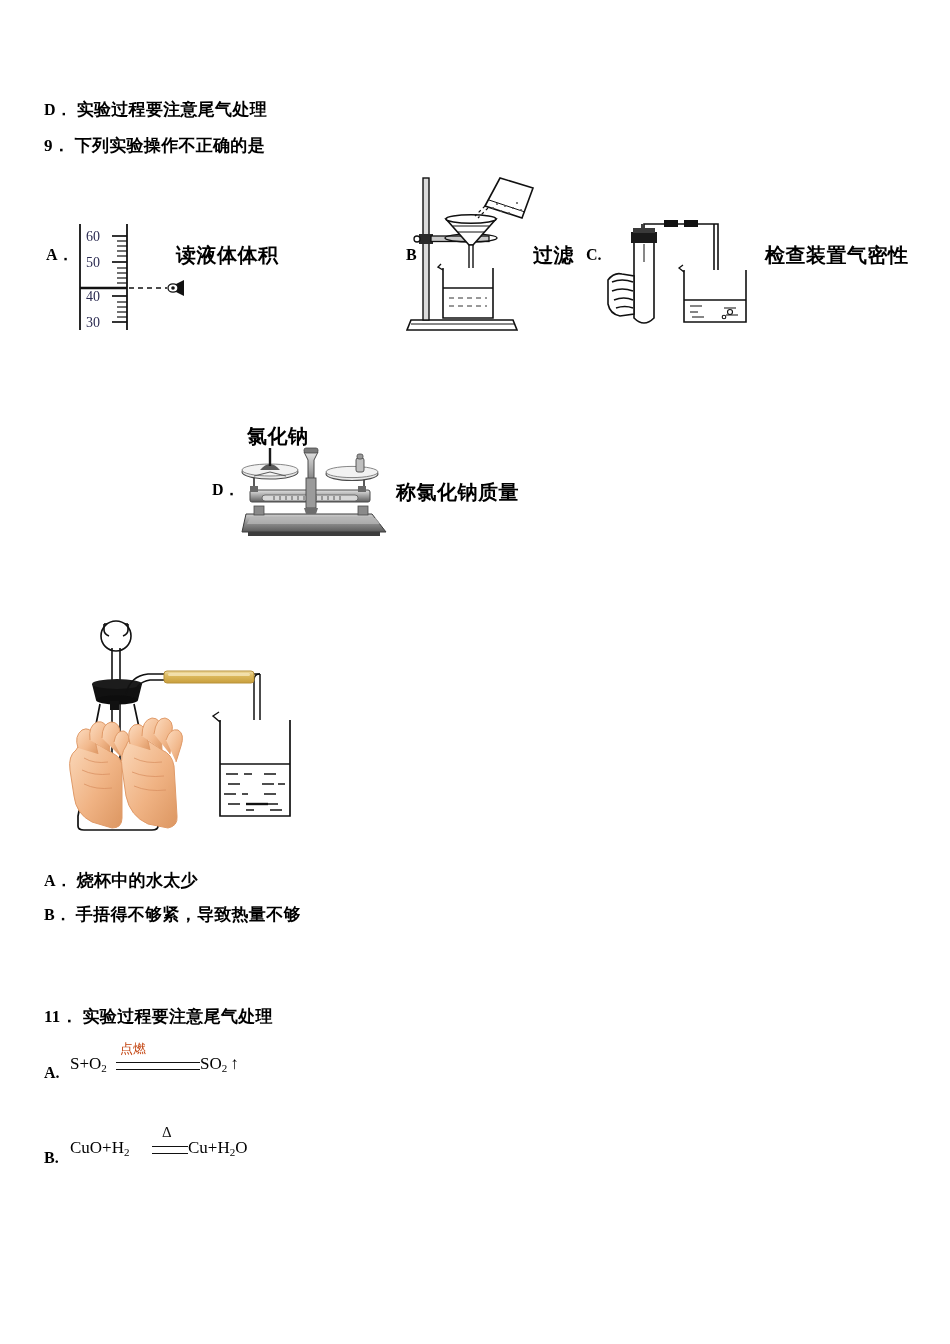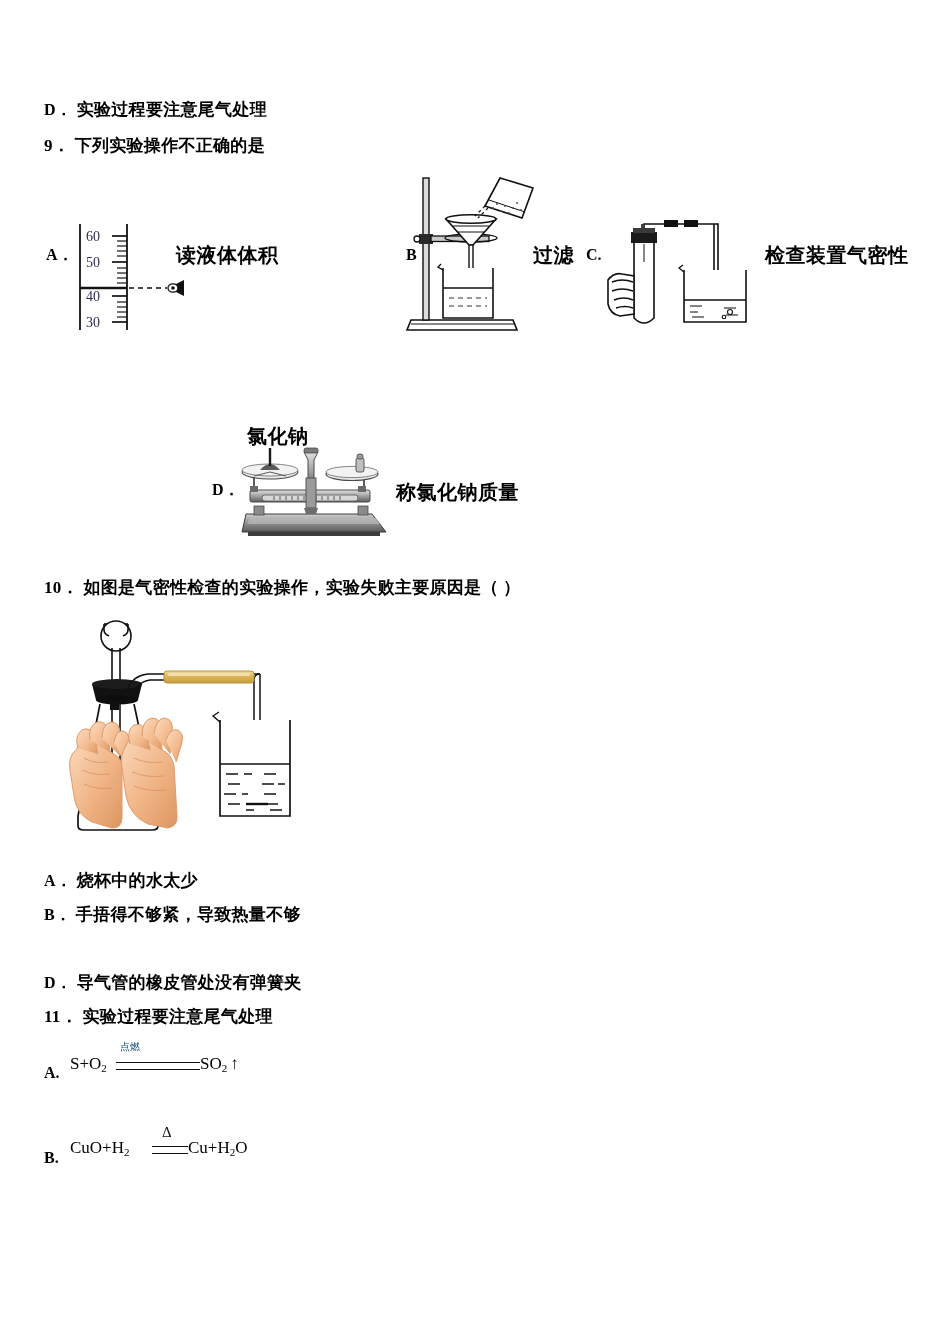--- a/index.html
+++ b/index.html
@@ -48,22 +48,22 @@
   .eq {
     font-size: 17px;
     font-family: "Liberation Serif", serif;
   }
   .eq sub {
     font-size: 11px;
     vertical-align: -3px;
   }
   .eq-cond {
     position: absolute;
-    font-size: 10px;
-    color: #0c4a6e;
+    font-size: 13px;
+    color: #c2410c;
   }
   .eq-arrow {
     position: absolute;
     height: 6px;
     border-top: 1.4px solid #111;
     border-bottom: 1.4px solid #111;
   }
   svg { display: block; overflow: visible; }
   .figbox { position: absolute; }
 </style>
@@ -302,24 +302,20 @@
       <rect x="116" y="18" width="8" height="14" rx="2" fill="#bfbfbf" stroke="#4a4a4a" stroke-width="0.9"></rect>
       <rect x="117" y="14" width="6" height="5" rx="2" fill="#9a9a9a" stroke="#4a4a4a" stroke-width="0.8"></rect>
 
       <rect x="14" y="66" width="10" height="9" fill="#8a8a8a" stroke="#4a4a4a" stroke-width="0.8"></rect>
       <rect x="118" y="66" width="10" height="9" fill="#8a8a8a" stroke="#4a4a4a" stroke-width="0.8"></rect>
     </svg>
   </div>
 
   <div class="txt cap" style="left:396px; top:480px;">称氯化钠质量</div>
 
-  <div class="txt q-line" style="left:44px; top:578px;">
-    <span>10．</span>
-    <span>如图是气密性检查的实验操作，实验失败主要原因是（ ）</span>
-  </div>
 
   <div class="figbox" style="left:64px; top:608px; width:240px; height:240px;">
     <svg width="240" height="240" viewBox="0 0 240 240">
       <defs>
         <linearGradient id="tubeg" x1="0" y1="0" x2="0" y2="1">
           <stop offset="0%" stop-color="#f0dda6"></stop>
           <stop offset="40%" stop-color="#dcb95e"></stop>
           <stop offset="100%" stop-color="#c99f3d"></stop>
         </linearGradient>
         <linearGradient id="skin1" x1="0" y1="0" x2="1" y2="1">
@@ -424,24 +420,20 @@
     <span class="opt-letter">A．</span>
     <span>烧杯中的水太少</span>
   </div>
 
   <div class="txt opt-line" style="left:44px; top:905px;">
     <span class="opt-letter">B．</span>
     <span>手捂得不够紧，导致热量不够</span>
   </div>
 
 
-  <div class="txt opt-line" style="left:44px; top:973px;">
-    <span class="opt-letter">D．</span>
-    <span>导气管的橡皮管处没有弹簧夹</span>
-  </div>
 
   <div class="txt q-line" style="left:44px; top:1007px;">
     <span>11．</span>
     <span>实验过程要注意尾气处理</span>
   </div>
 
   <div class="txt opt-letter" style="left:44px; top:1063px;">A.</div>
 
   <div class="figbox" style="left:70px; top:1040px; width:250px; height:42px;">
     <div class="txt eq" style="left:0px; top:14px;">

